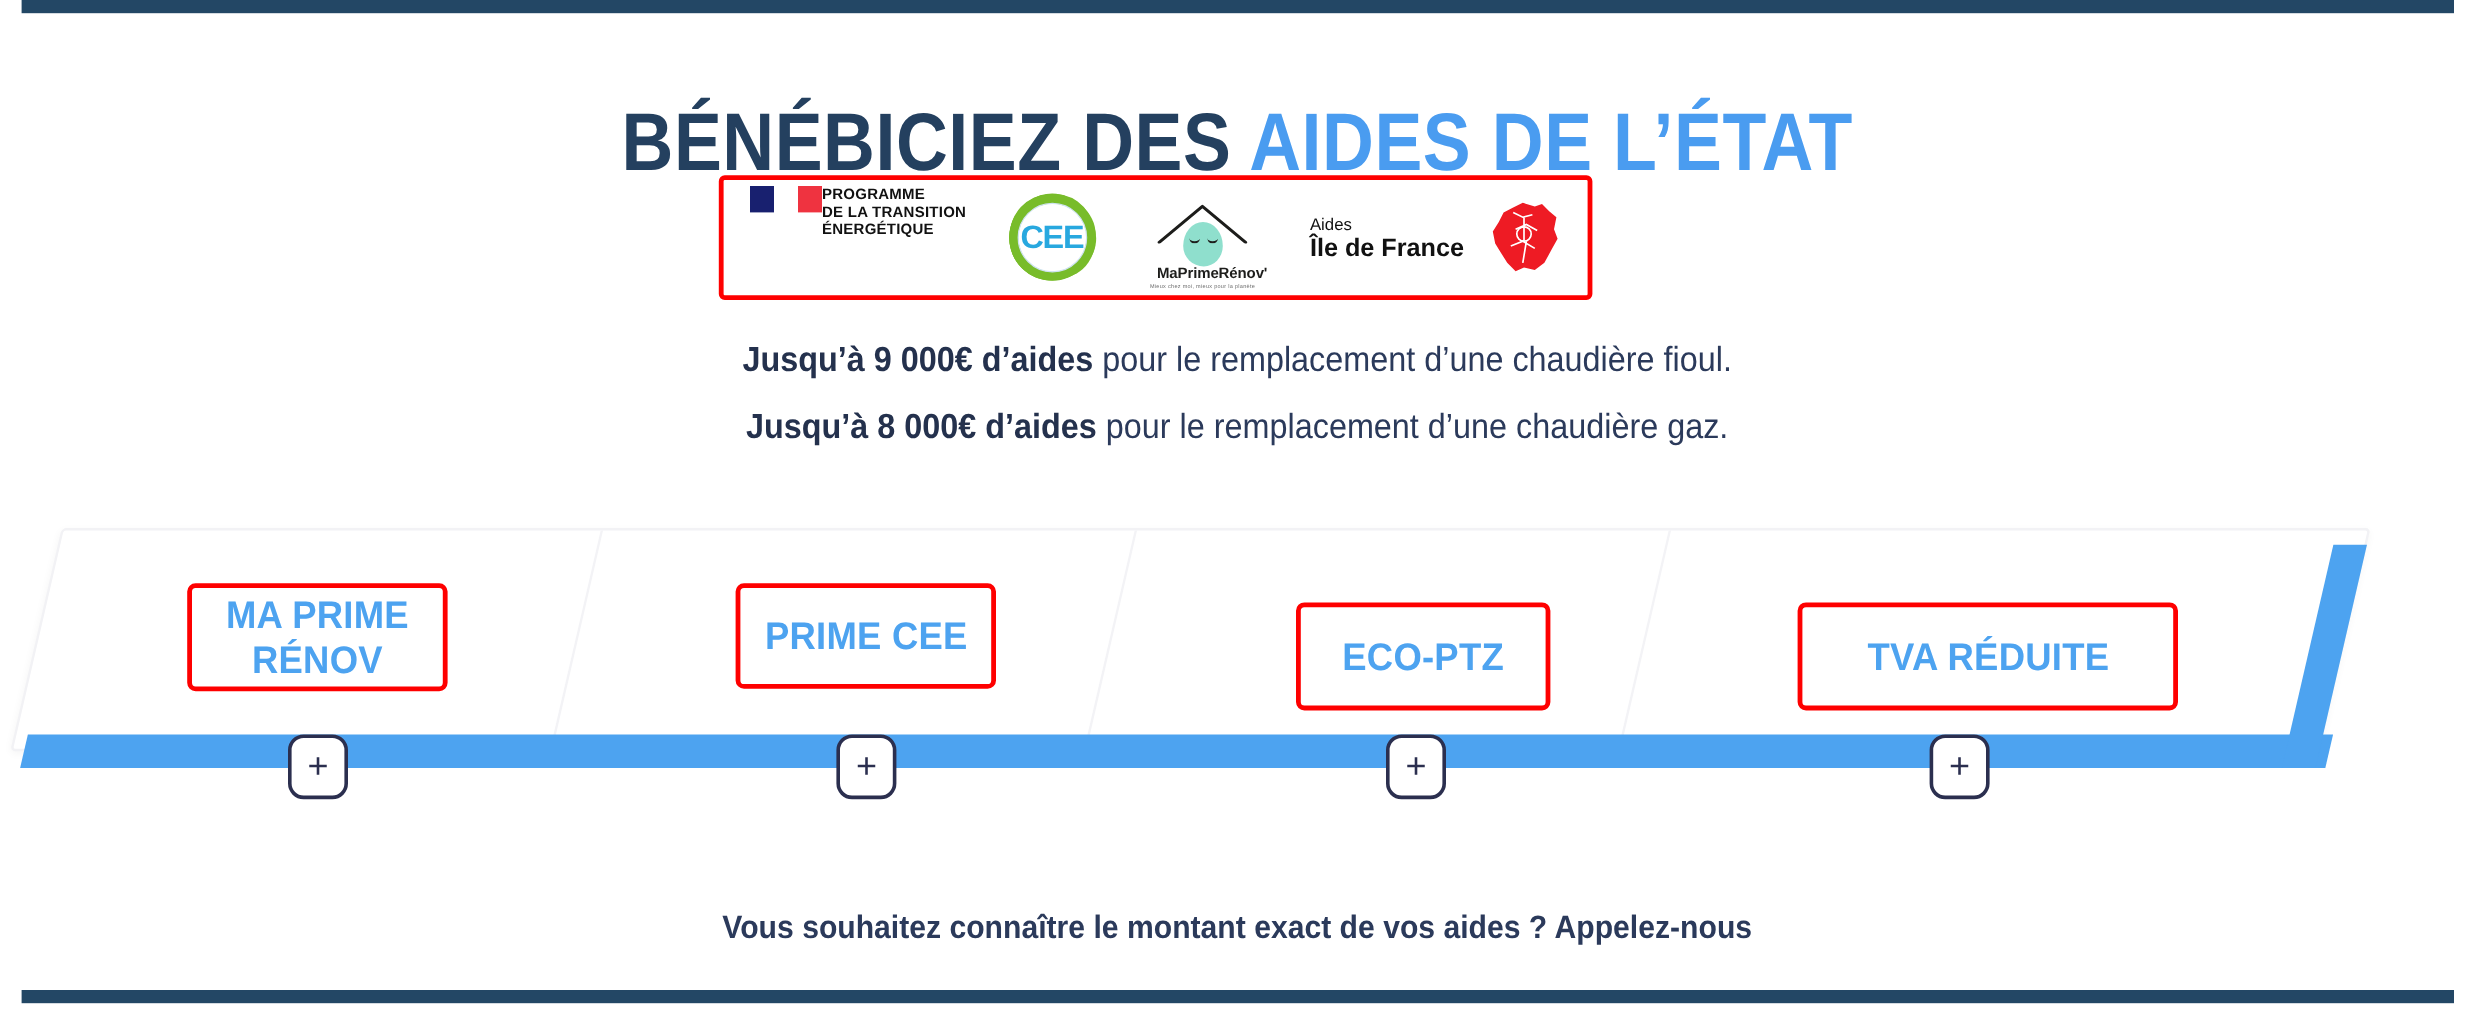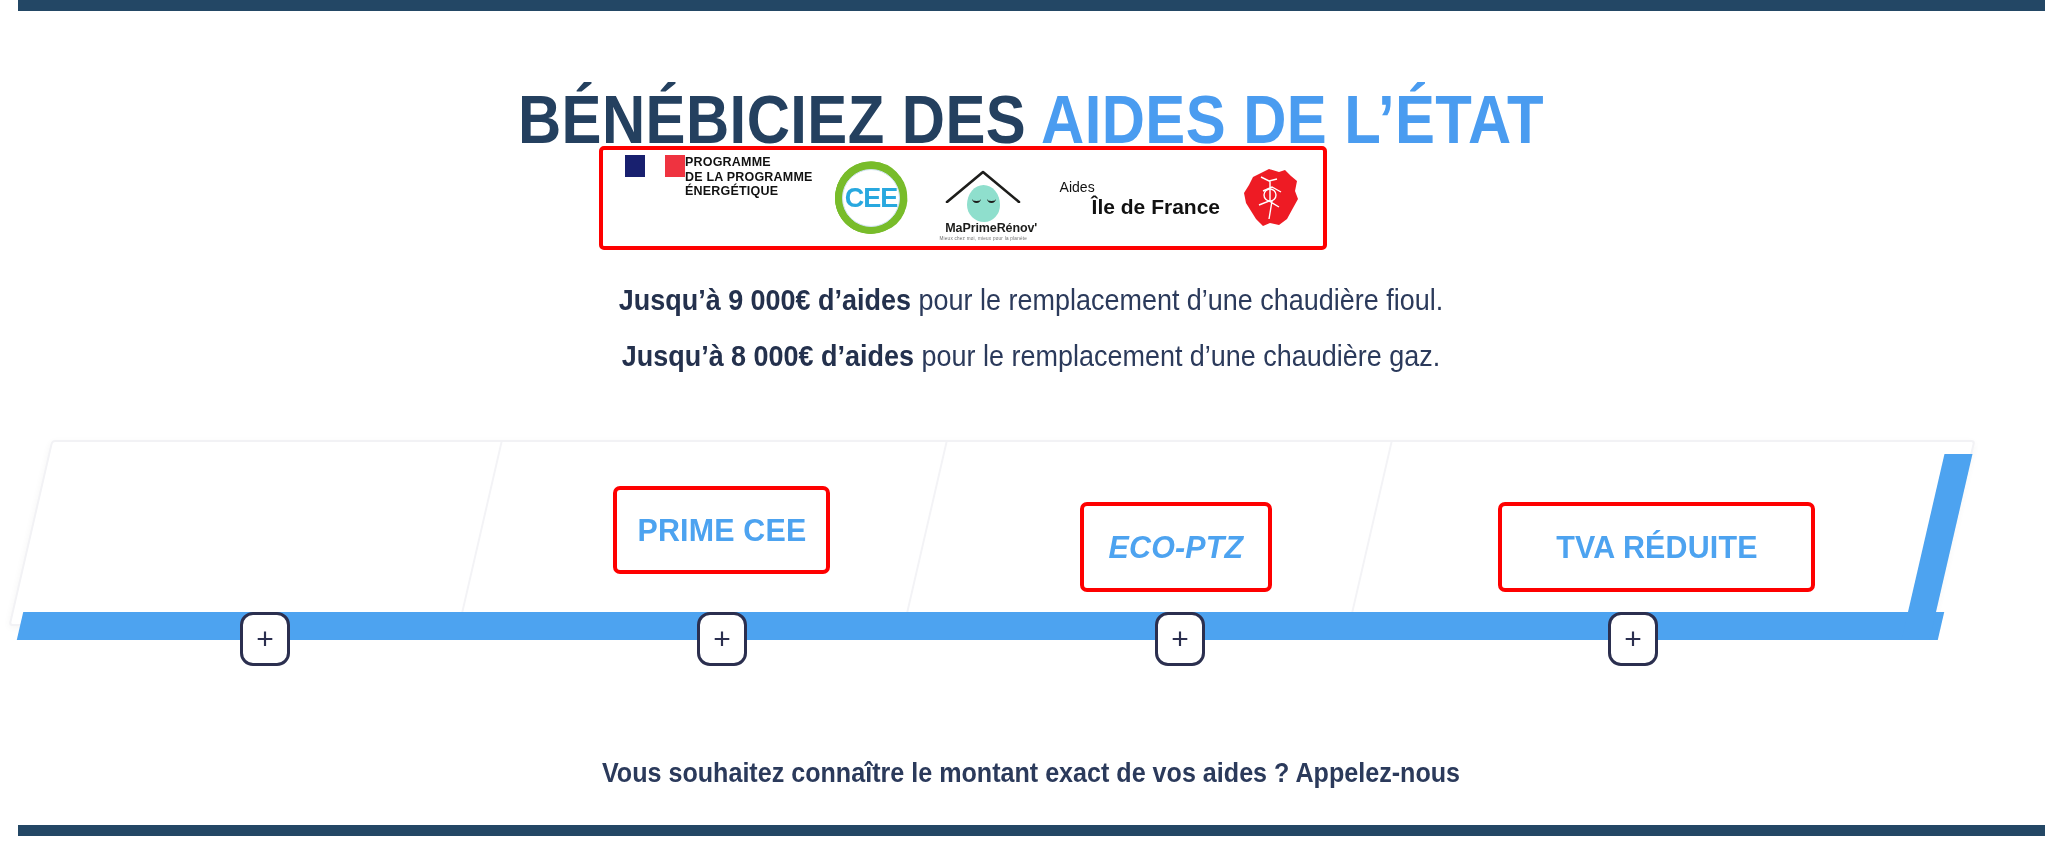--- a/index.html
+++ b/index.html
@@ -126,21 +126,21 @@
     margin-top: 2px; letter-spacing: -0.1px; margin-left: 16px;
   }
   .mpr-tag {
     font-size: 4.6px; color: #6f6f6f; letter-spacing: 0.25px; margin-top: 1px;
   }
 
   
   .idf { align-items: center; gap: 19px; }
   .idf-text { text-align: left; }
   .idf-text .t1 { font-size: 14px; color: #111111; line-height: 16px; }
-  .idf-text .t2 { font-size: 21px; font-weight: 700; color: #111111; line-height: 23px; margin-left: 32px; }
+  .idf-text .t2 { font-size: 21px; font-weight: 700; color: #111111; line-height: 23px; }
   .idf-map { width: 62px; height: 62px; }
 
   
   .promo {
     position: absolute;
     left: 0; width: 2062px;
     text-align: center;
     font-size: 29px;
     color: #2b3a5b;
     white-space: nowrap;
@@ -254,21 +254,21 @@
 <div class="logo-strip">
 
   <div class="logo-cell logo-pte">
     <div class="pte-flag">
       <i class="b"></i>
         <i class="w"></i>
         <i class="r"></i>
     </div>
     <div class="pte-text">
       <div>PROGRAMME</div>
-      <div>DE LA PROGRAMME</div>
+      <div>DE LA TRANSITION</div>
       <div>ÉNERGÉTIQUE</div>
     </div>
   </div>
 
   <div class="logo-cell">
     <div class="cee-wrap">
       <div class="cee-scallop"></div>
       <div class="cee-scallop s2"></div>
       <div class="cee-scallop s3"></div>
       <div class="cee-inner">
@@ -313,32 +313,35 @@
   <div class="aid-skew"></div>
 
   <div class="aid-divider" style="left:480px"></div>
   <div class="aid-divider" style="left:925px"></div>
 
   <div class="aid-divider" style="left:1370px"></div>
 
   <div class="aid-underline"></div>
   <div class="aid-underline-riser"></div>
 
+  <div class="aid-box" style="left:156px; top:46px; width:217px; height:90px;">
+    <span>MA PRIME RÉNOV</span>
+  </div>
   <div class="aid-plus" style="left:240px; top:172px;">
     <span>+</span>
   </div>
 
   <div class="aid-box" style="left:613px; top:46px; width:217px; height:88px;">
     <span>PRIME CEE</span>
   </div>
   <div class="aid-plus" style="left:697px; top:172px;">
     <span>+</span>
   </div>
 
-  <div class="aid-box" style="left:1080px; top:62px; width:192px; height:90px;font-style:italic;">
+  <div class="aid-box" style="left:1080px; top:62px; width:212px; height:90px;">
     <span>ECO-PTZ</span>
   </div>
   <div class="aid-plus" style="left:1155px; top:172px;">
     <span>+</span>
   </div>
 
   <div class="aid-box" style="left:1498px; top:62px; width:317px; height:90px;">
     <span>TVA RÉDUITE</span>
   </div>
   <div class="aid-plus" style="left:1608px; top:172px;">

